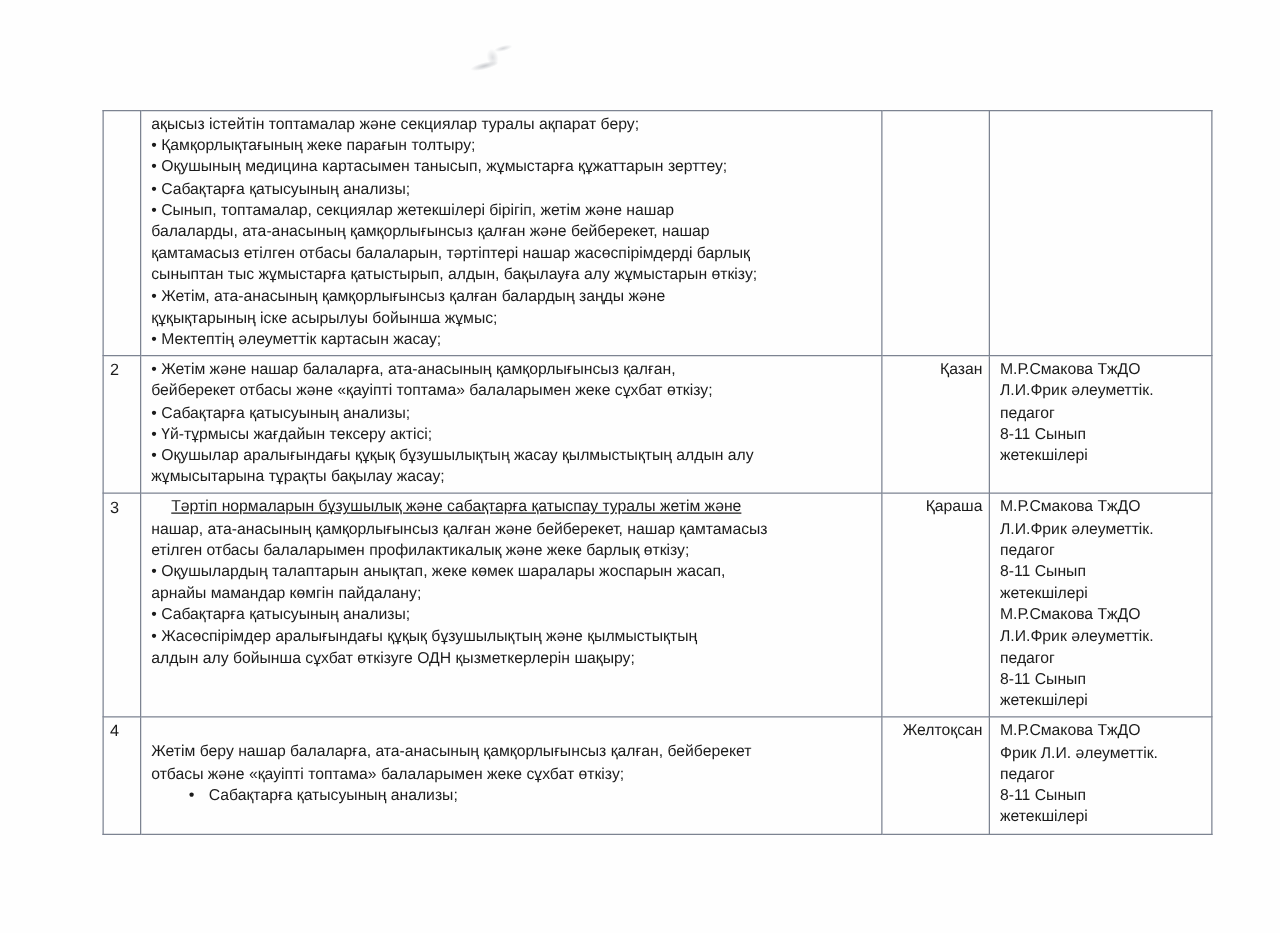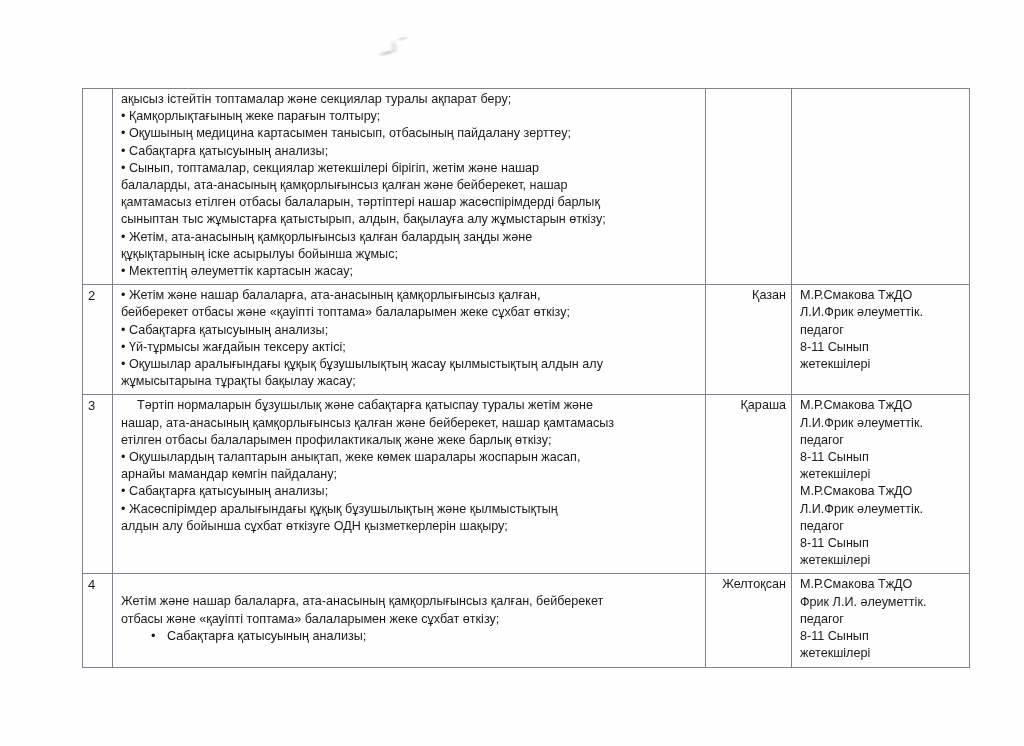--- a/index.html
+++ b/index.html
@@ -62,21 +62,21 @@
   td.num-cell {
     text-align: left;
     padding-left: 5px;
     font-size: 13px;
   }
   td.body-cell { padding-left: 8px; padding-right: 6px; margin-left: 24px; }
   td.month-cell { padding-left: 7px; }
   td.who-cell  { padding-left: 8px; }
 
   .line { margin: 0; display: block; }
-  .line.indent-first { text-indent: 16px; }
+  .line.indent-first { text-indent: 16px; text-decoration: underline; }
 
   
   ul.disc-list {
     margin: 0;
     padding: 0 0 0 46px;
     list-style: none;
   }
   ul.disc-list li {
     position: relative;
     line-height: 17.2px;
@@ -108,21 +108,21 @@
       <col class="c-month">
       <col class="c-who">
     </colgroup>
     <tbody>
 
       <tr>
         <td class="num-cell"></td>
         <td class="body-cell">
           <span class="line">ақысыз істейтін топтамалар және секциялар  туралы ақпарат беру;</span>
           <span class="line">•  Қамқорлықтағының жеке парағын толтыру;</span>
-          <span class="line">•  Оқушының медицина картасымен танысып, отбасының пайдалану зерттеу;</span>
+          <span class="line">•  Оқушының медицина картасымен танысып, жұмыстарға құжаттарын зерттеу;</span>
           <span class="line">•   Сабақтарға қатысуының анализы;</span>
           <span class="line">•  Сынып, топтамалар, секциялар  жетекшілері бірігіп, жетім және нашар</span>
           <span class="line">балаларды, ата-анасының қамқорлығынсыз қалған және бейберекет, нашар</span>
           <span class="line">қамтамасыз етілген отбасы балаларын, тәртіптері нашар жасөспірімдерді  барлық</span>
           <span class="line">сыныптан тыс жұмыстарға қатыстырып, алдын, бақылауға алу жұмыстарын  өткізу;</span>
           <span class="line">•  Жетім, ата-анасының қамқорлығынсыз қалған балардың  заңды және</span>
           <span class="line">құқықтарының  іске асырылуы бойынша жұмыс;</span>
           <span class="line">•  Мектептің әлеуметтік картасын жасау;</span>
         </td>
         <td class="month-cell"></td>
@@ -177,21 +177,21 @@
           <span class="who-line">педагог</span>
           <span class="who-line">8-11 Сынып</span>
           <span class="who-line">жетекшілері</span>
         </td>
       </tr>
 
       <tr>
         <td class="num-cell">4</td>
         <td class="body-cell">
           <span class="spacer-line"></span>
-          <span class="line">Жетім және нашар балаларға, ата-анасының қамқорлығынсыз қалған, бейберекет</span>
+          <span class="line">Жетім беру нашар балаларға, ата-анасының қамқорлығынсыз қалған, бейберекет</span>
           <span class="line">отбасы және «қауіпті топтама» балаларымен жеке сұхбат өткізу;</span>
           <ul class="disc-list">
             <li>Сабақтарға қатысуының анализы;</li>
           </ul>
         </td>
         <td class="month-cell">
           <span class="month-line">Желтоқсан</span>
         </td>
         <td class="who-cell">
           <span class="who-line">М.Р.Смакова ТжДО</span>

